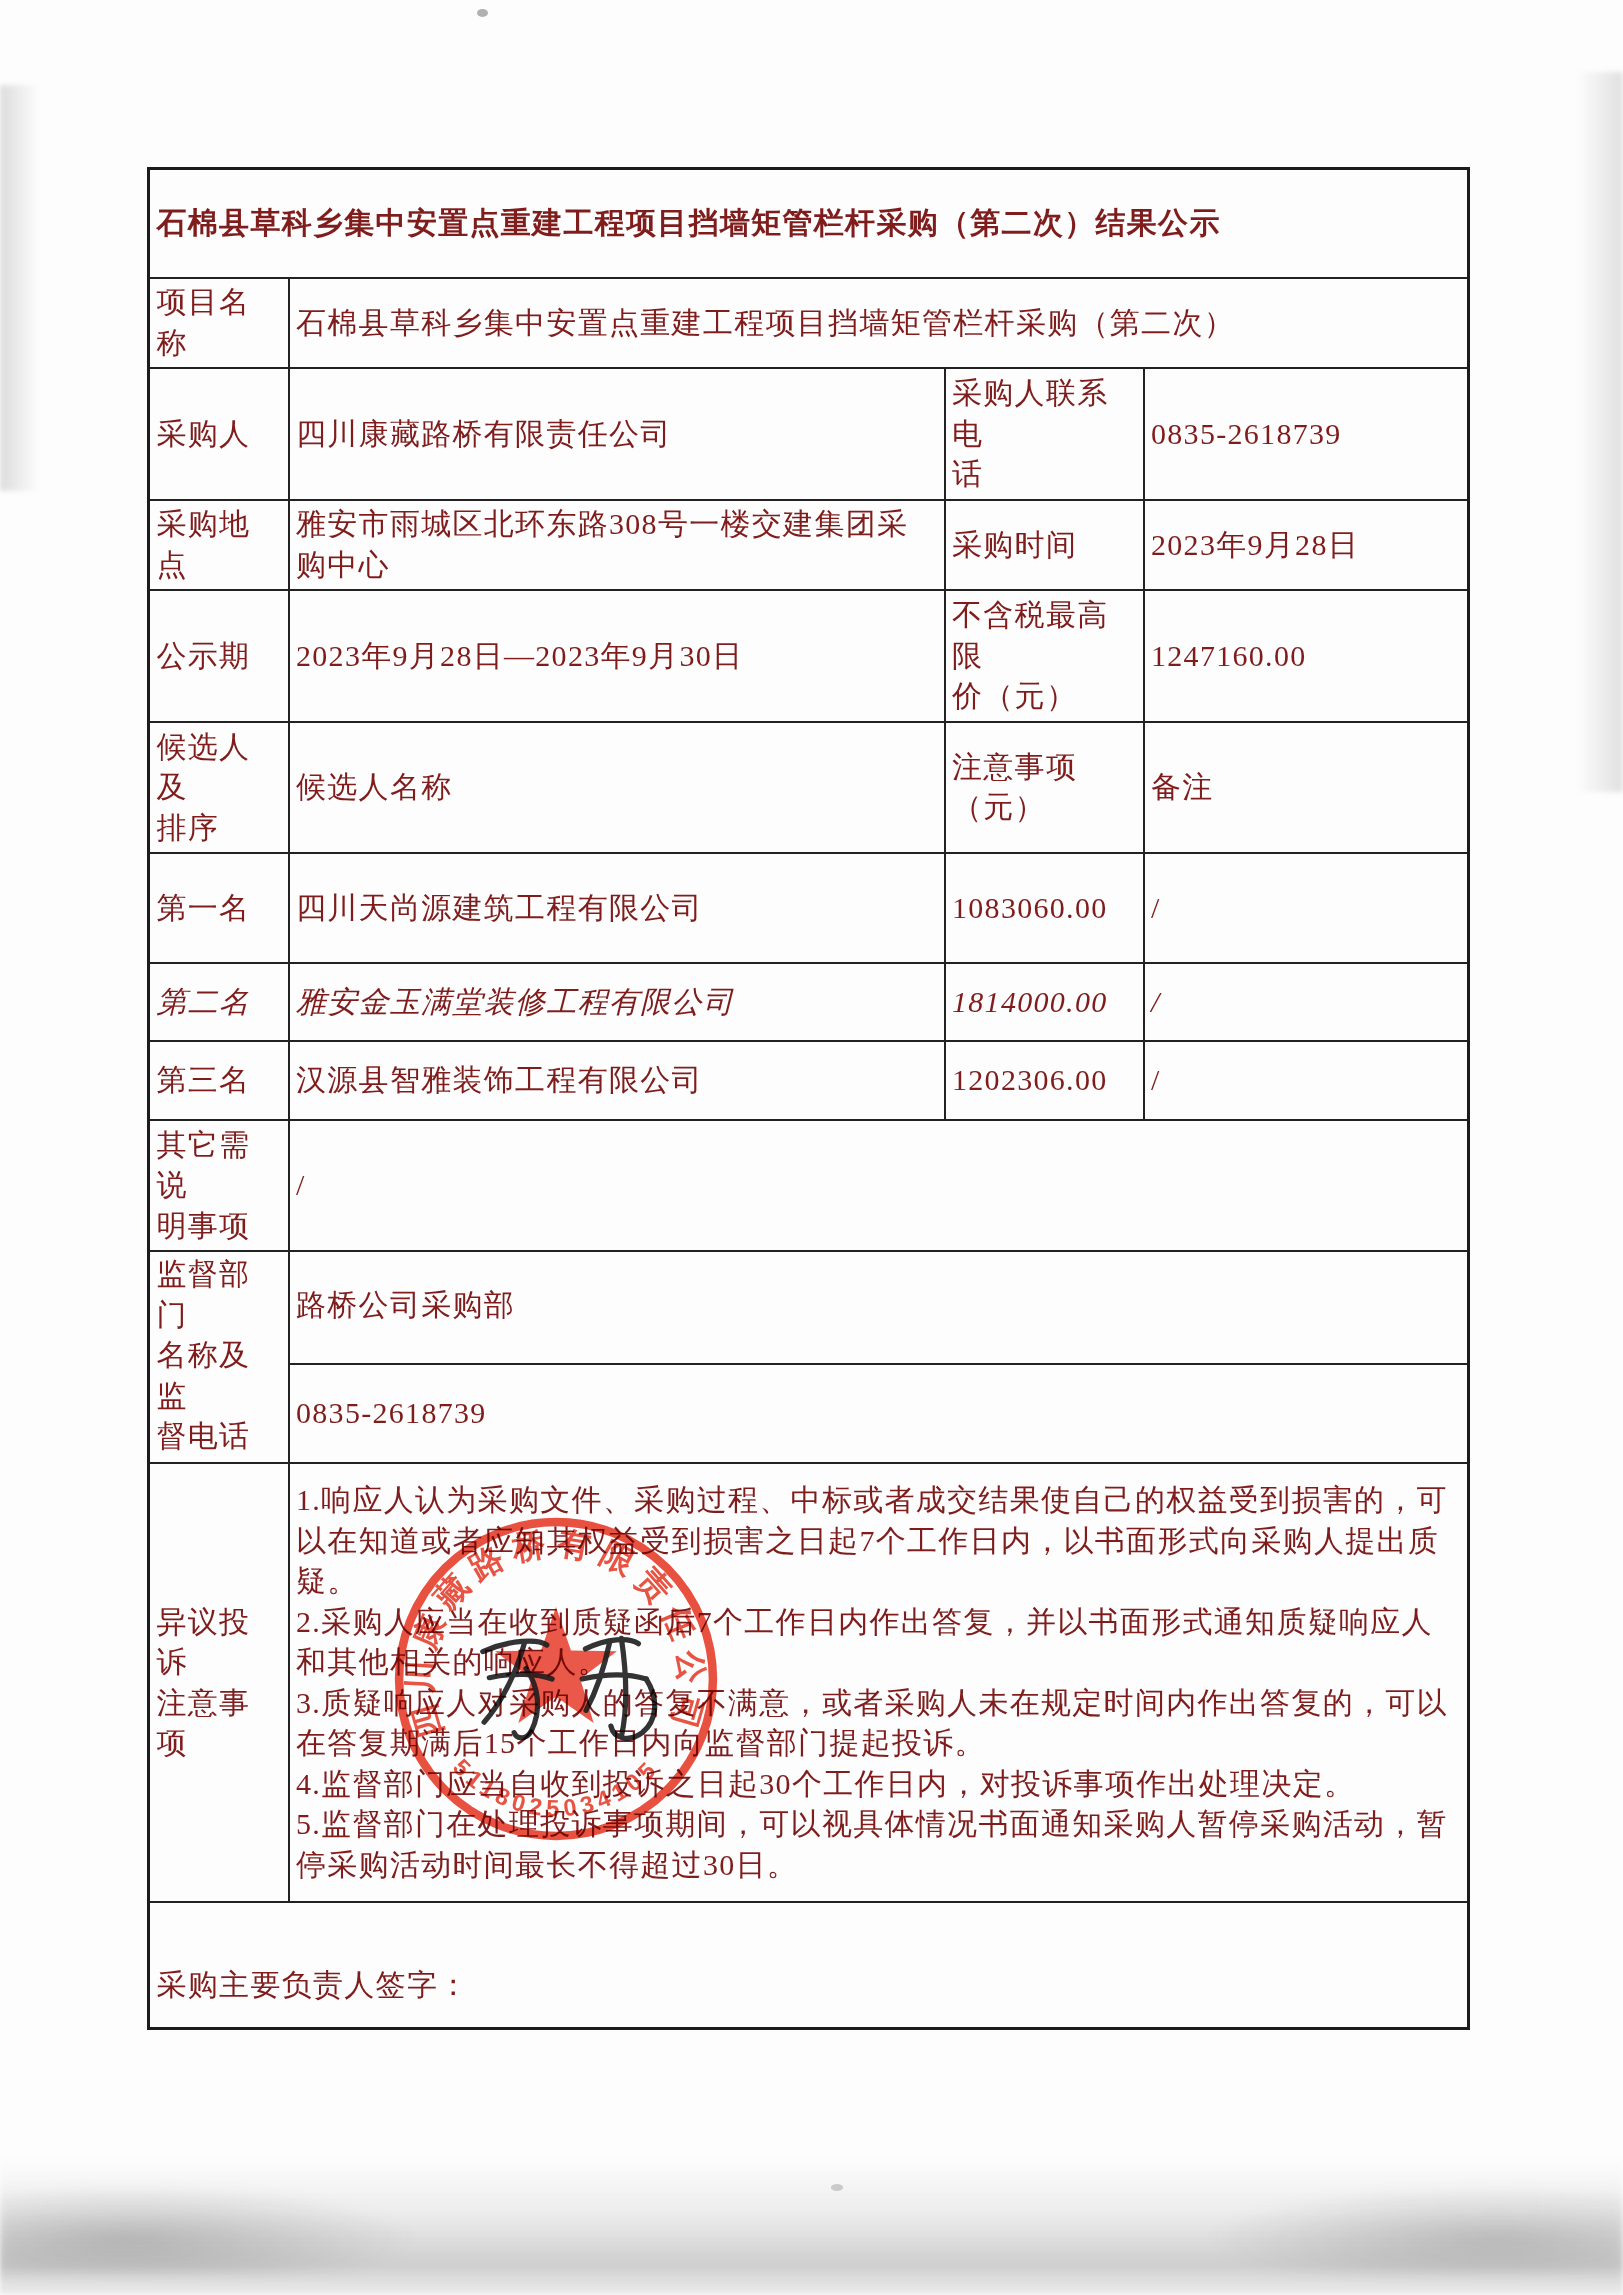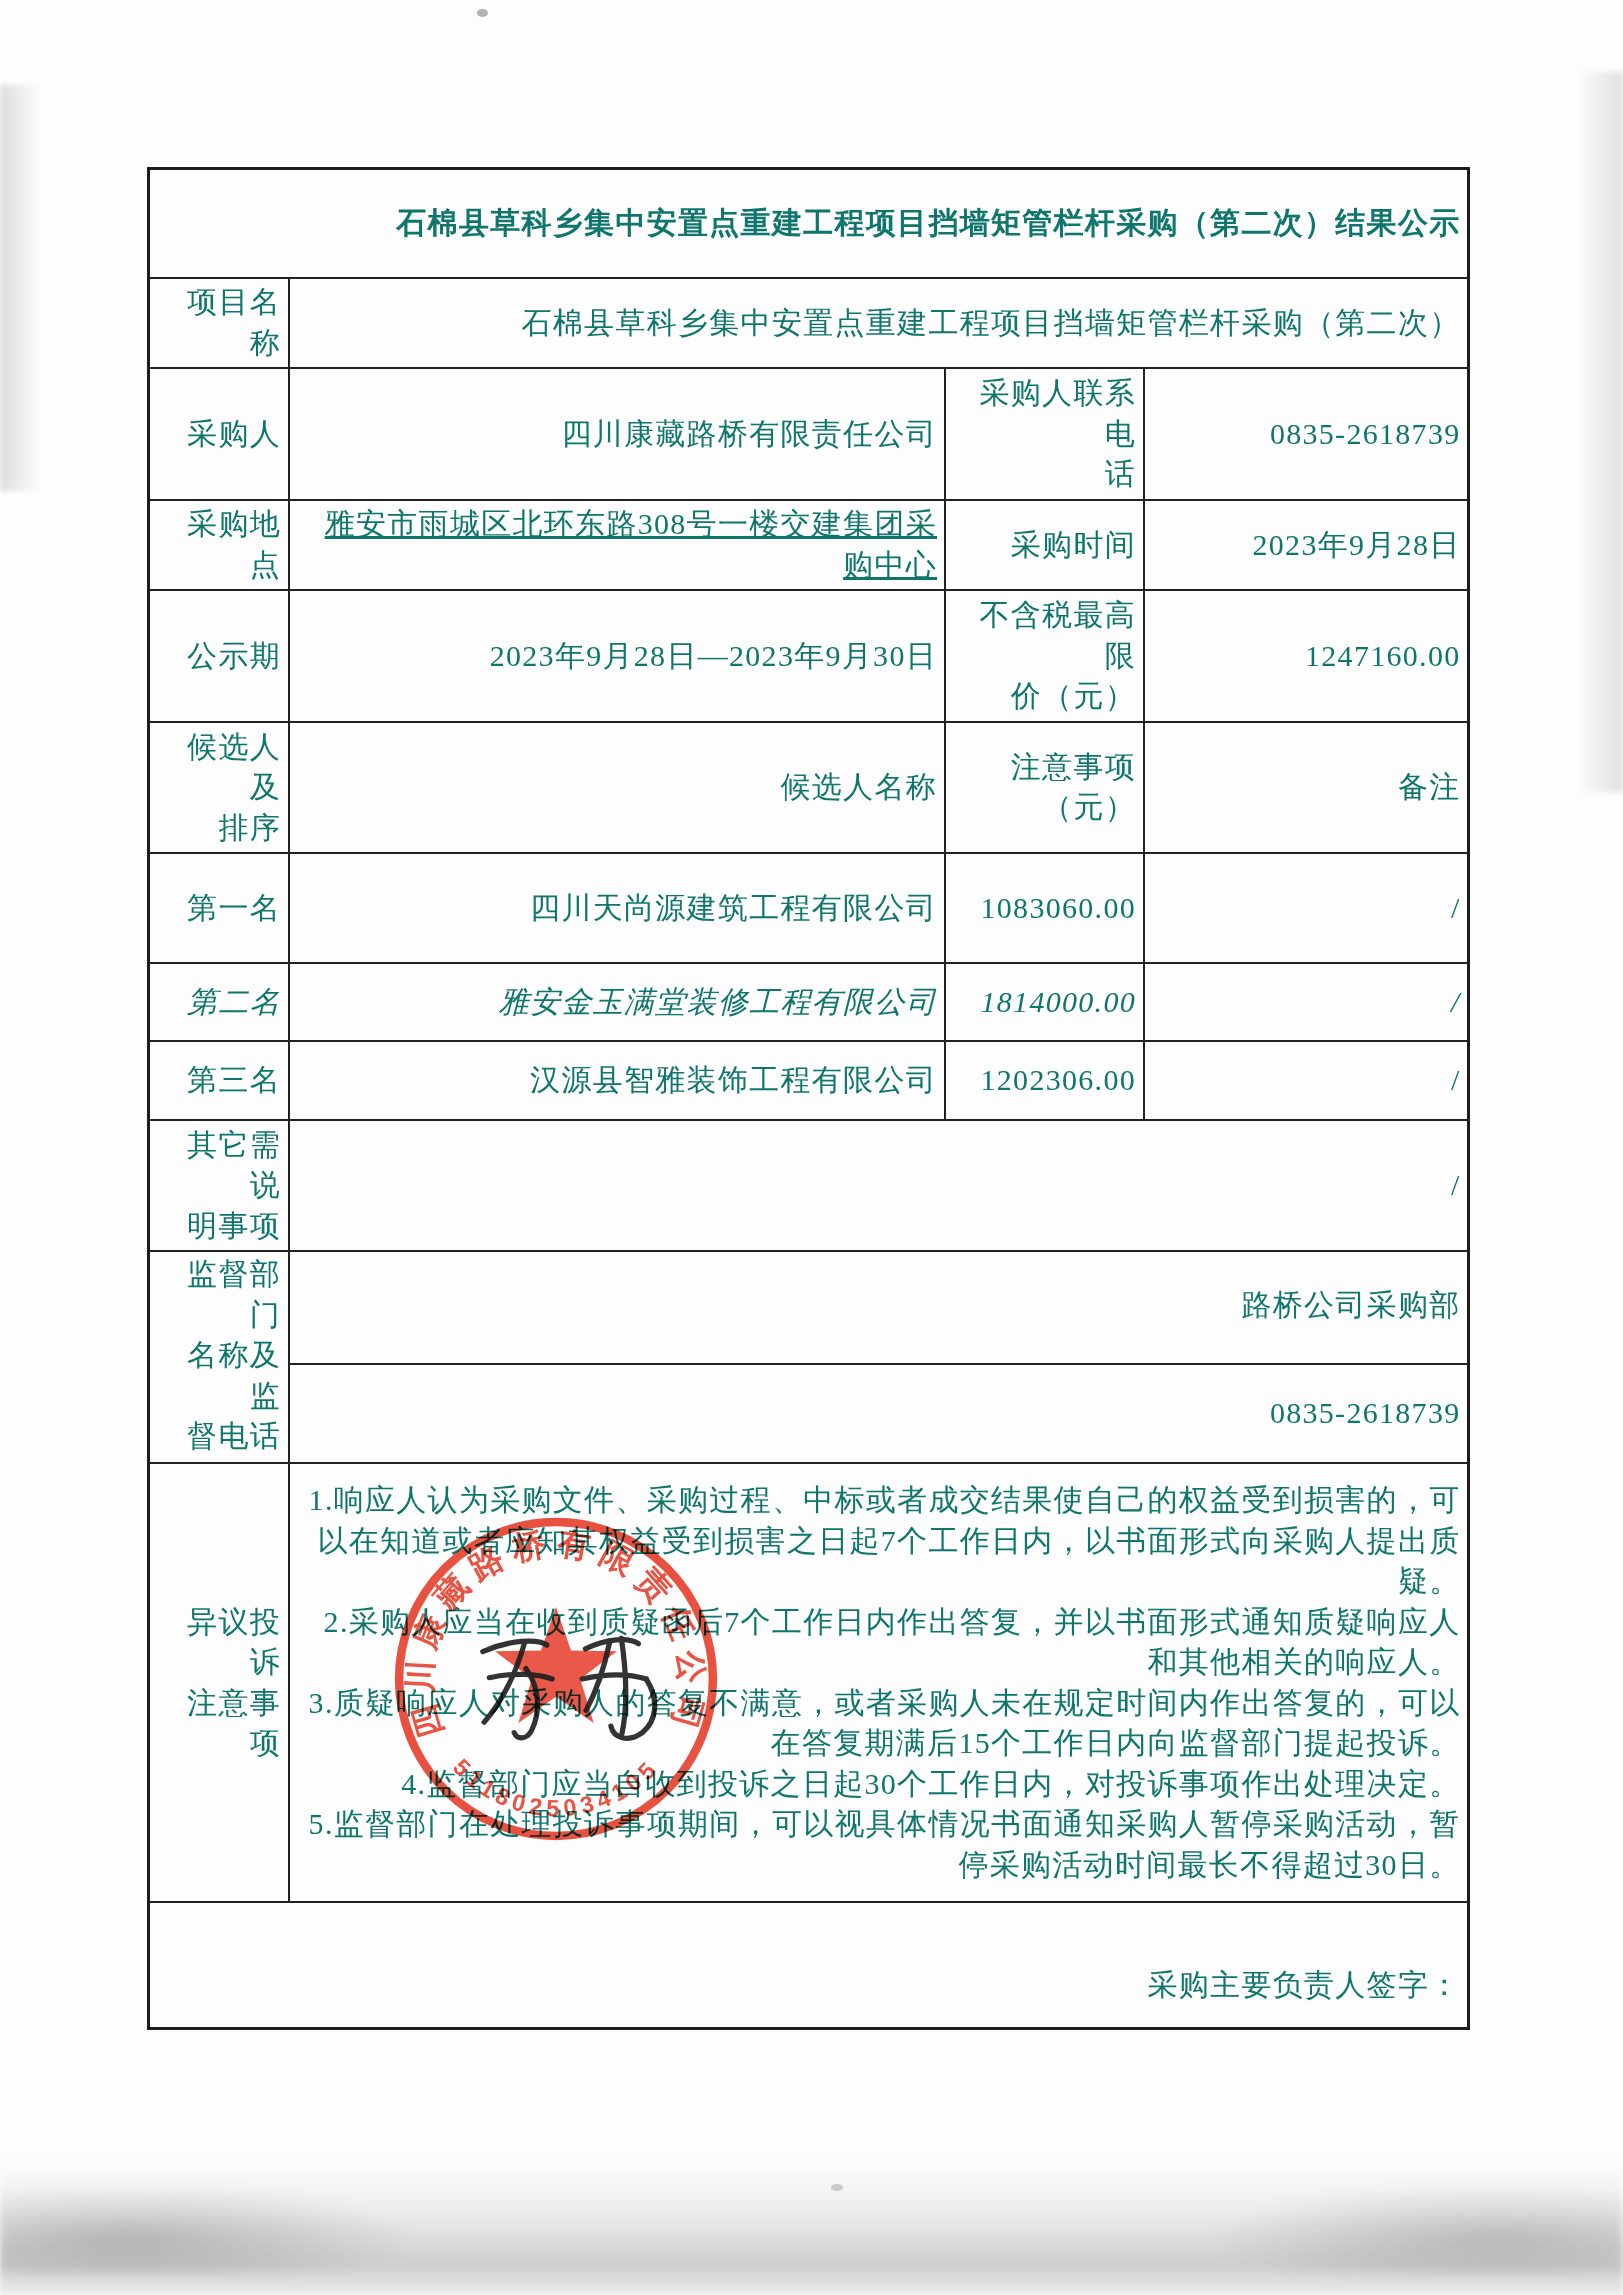--- a/index.html
+++ b/index.html
@@ -17,34 +17,34 @@
 
   
   table.doc {
     position: absolute; left: 147px; top: 167px; width: 1320px;
     border-collapse: collapse; table-layout: fixed;
     border: 3.3px solid #1c1c1c;
   }
   table.doc td {
     border: 2px solid #222222;
     border-top-width: 2.6px; border-bottom-width: 2.6px;
-    vertical-align: middle; text-align: right;
+    vertical-align: middle; text-align: left;
     font-size: 30px; line-height: 1.35; letter-spacing: 1.3px;
     padding: 3.9px 6.5px;
     white-space: pre-line;
-    color: #0f766e;
+    color: #7f1d1d;
     overflow: hidden;
   }
   .title-cell {
     font-family: "Liberation Sans", "DejaVu Sans", sans-serif;
     font-weight: bold;
     font-size: 39px; letter-spacing: 2px; line-height: 1.32;
     padding: 5.2px 1.3px;
   }
-  .loc-val { text-align: left; padding-left: 5.2px; padding-right: 2.6px; text-decoration: underline; }
+  .loc-val { text-align: left; padding-left: 5.2px; padding-right: 2.6px; }
   .objection-cell {
     text-align: justify;
     font-size: 29px; line-height: 37px; letter-spacing: 0.7px;
     padding: 17px 11.8px;
   }
   .sig-cell {
     text-align: left; padding-left: 7.9px;
     font-size: 31px; letter-spacing: 2.6px;
   }
 

